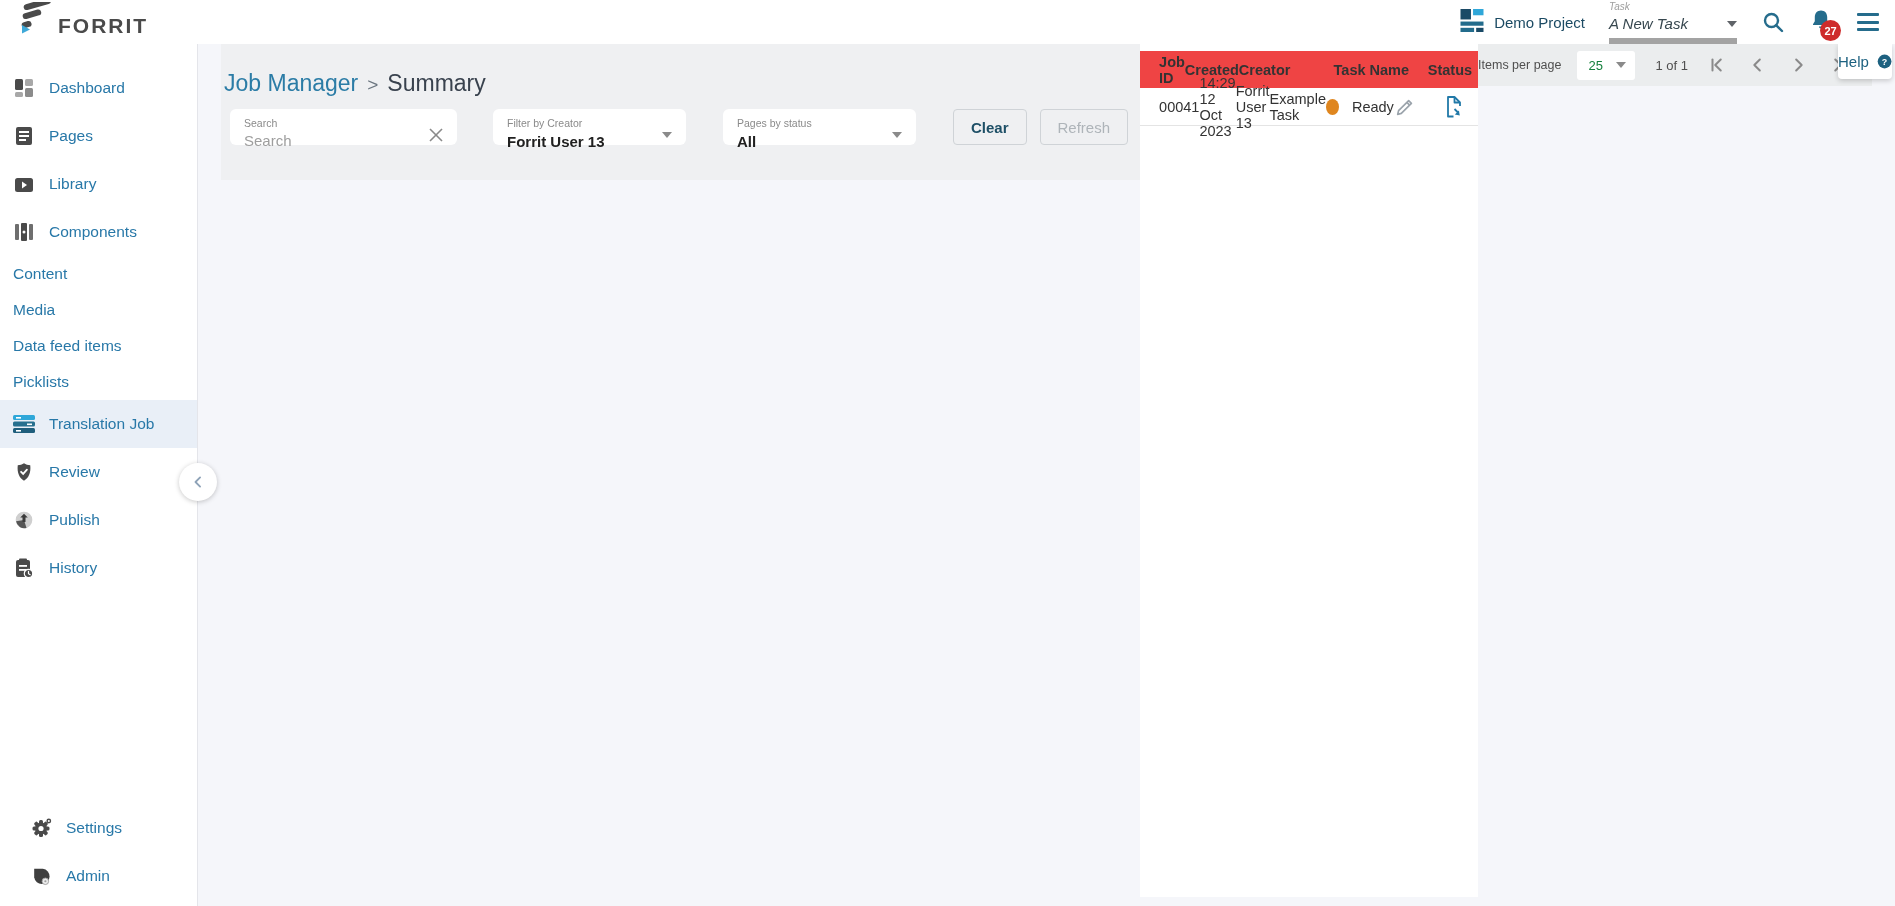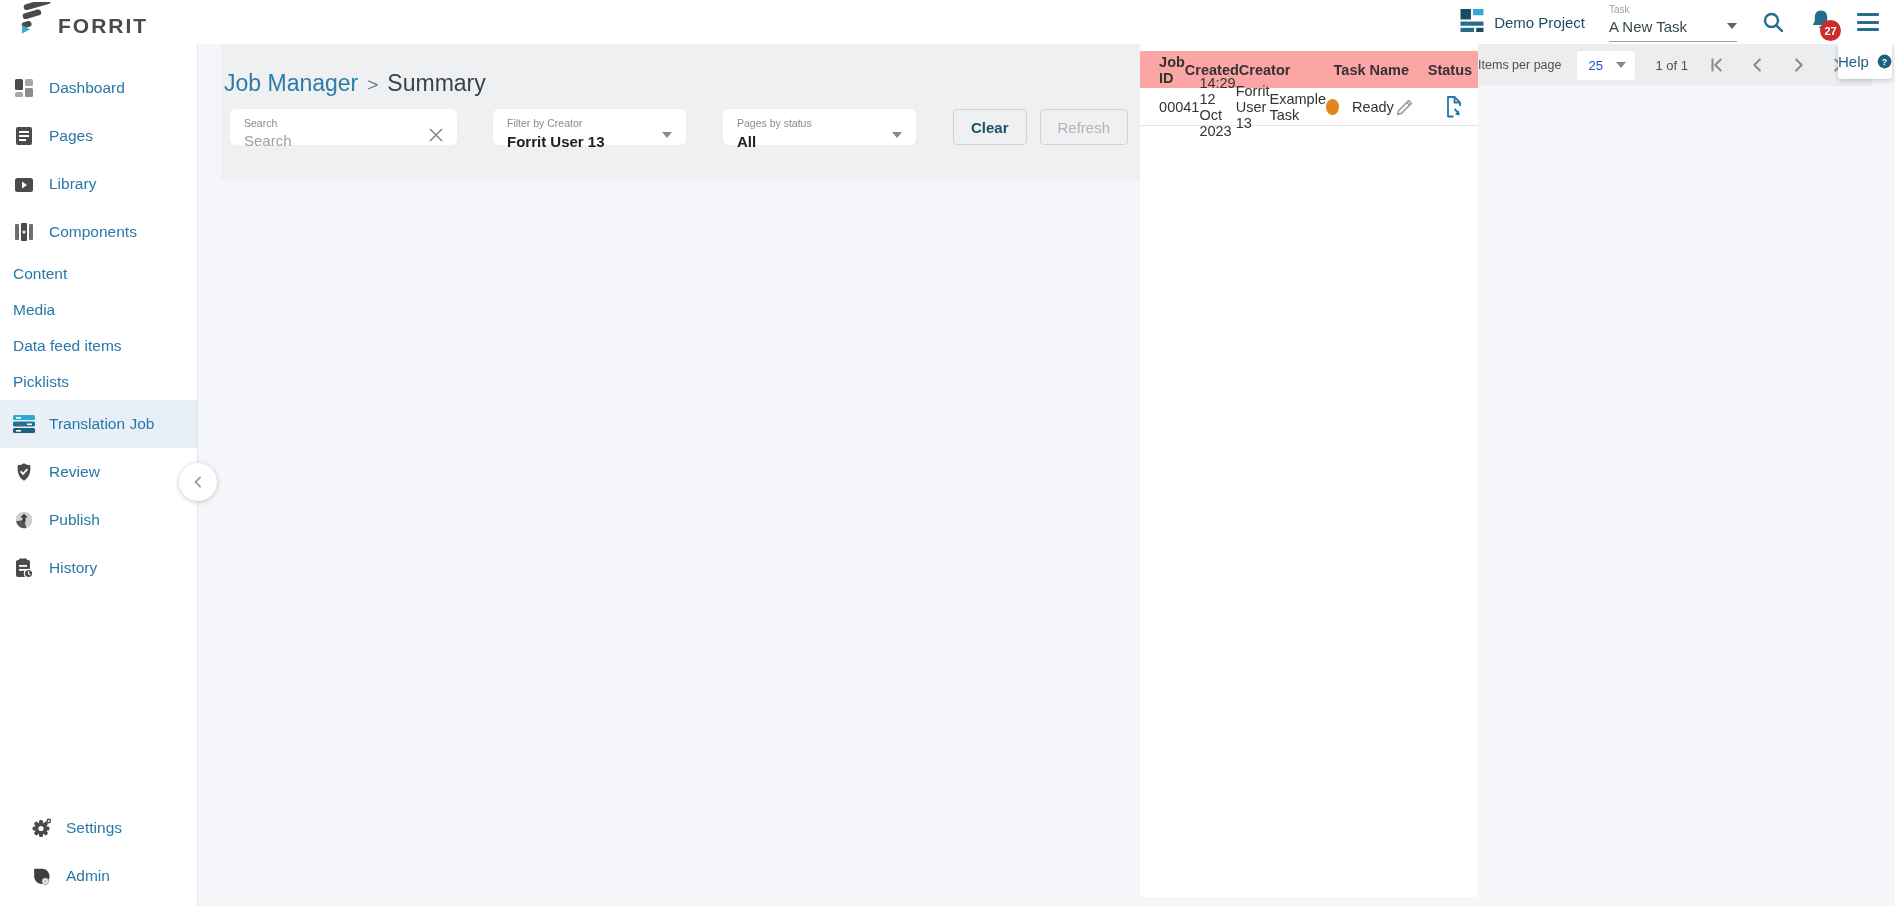--- a/index.html
+++ b/index.html
@@ -15,21 +15,21 @@
   
   .header {
     position:absolute; top:0; left:0; right:0; height:44px;
     background:#ffffff; display:flex; align-items:center; z-index:30;
   }
   .logo { margin-left:14px; display:flex; align-items:center; gap:2px; }
   .logo-text { font-size:21px; font-weight:bold; color:#4a4a4a; letter-spacing:2px; margin-top:8px; }
   .header-right { margin-left:auto; display:flex; align-items:center; gap:24px; padding-right:16px; }
   .project { display:flex; align-items:center; gap:10px; }
   .project-label { font-size:15px; color:#1b4a63; }
-  .task-select { width:128px; position:relative; border-bottom:1px solid #a3a3a3; padding:2px 0 6px 0; cursor:pointer; }
+  .task-select { width:128px; position:relative; border-bottom:6px solid #a3a3a3; padding:2px 0 6px 0; cursor:pointer;font-style:italic; }
   .task-label { font-size:10px; color:#9e9e9e; line-height:10px; }
   .task-value-row { display:flex; align-items:center; justify-content:space-between; margin-top:3px; }
   .task-value { font-size:15px; color:#37474f; }
   .caret-down { width:0; height:0; border-left:5px solid transparent; border-right:5px solid transparent; border-top:6px solid #5f6368; }
   .bell-wrap { position:relative; }
   .badge {
     position:absolute; top:12px; left:11px; min-width:21px; height:21px; border-radius:50%;
     background:#ce2b2b; color:#fff; font-size:11px; font-weight:bold;
     display:flex; align-items:center; justify-content:center; z-index:31;
   }
@@ -93,42 +93,42 @@
   .btn {
     height:36px; border:1px solid #cfd3d7; border-radius:4px; background:transparent;
     font-size:15px; padding:0 17px; font-family:"Liberation Sans", sans-serif; cursor:pointer;
   }
   .btn-clear { color:#1d4f66; font-weight:bold; }
   .btn-refresh { color:#aeb4b9; }
 
   
   .panel-table { background:#fff; flex:1; overflow:hidden; }
   .t-head {
-    display:flex; align-items:center; height:37px; margin-top:7px; background:#fca5a5;
+    display:flex; align-items:center; height:37px; margin-top:7px; background:#ef4444;
     font-weight:bold; font-size:14.5px; color:#333; padding-left:19px;
   }
   .t-row {
     display:flex; align-items:center; height:38px; border-bottom:1px solid #e4e4e4;
     font-size:14.5px; color:#333; padding-left:19px;
   }
   .c1 { width:106px; } .c2 { width:187px; } .c3 { width:501px; } .c4 { width:498px; }
   .c5 { width:160px; display:flex; align-items:center; gap:13px; }
   .c6 { flex:1; display:flex; justify-content:flex-end; align-items:center; gap:27px; padding-right:6px; }
   .status-dot { width:13px; height:16px; border-radius:50%; }
   .row-action { background:none; border:none; cursor:pointer; display:flex; align-items:center; padding:0; }
 
   
   .panel-foot {
     height:42px; background:#ebedee; flex:none; display:flex; align-items:center;
     justify-content:flex-end; gap:0; padding-right:14px;
   }
   .ipp-label { font-size:12.5px; color:#4f4f4f; margin-right:16px; }
   .ipp-box {
     width:58px; height:29px; background:#fff; border-radius:3px; display:flex; align-items:center;
-    justify-content:space-between; padding:0 9px 0 11px; font-size:13px; color:#1d4ed8; cursor:pointer;
+    justify-content:space-between; padding:0 9px 0 11px; font-size:13px; color:#15803d; cursor:pointer;
   }
   .ipp-caret { width:0;height:0;border-left:5px solid transparent;border-right:5px solid transparent;border-top:6px solid #8a8a8a; }
   .page-range { font-size:13px; color:#4f4f4f; margin:0 10px 0 20px; }
   .pg-btn { background:none; border:none; cursor:pointer; width:40px; display:flex; justify-content:center; padding:0; }
 </style>
 </head>
 <body>
 
 <div class="header">
   <div class="logo">

